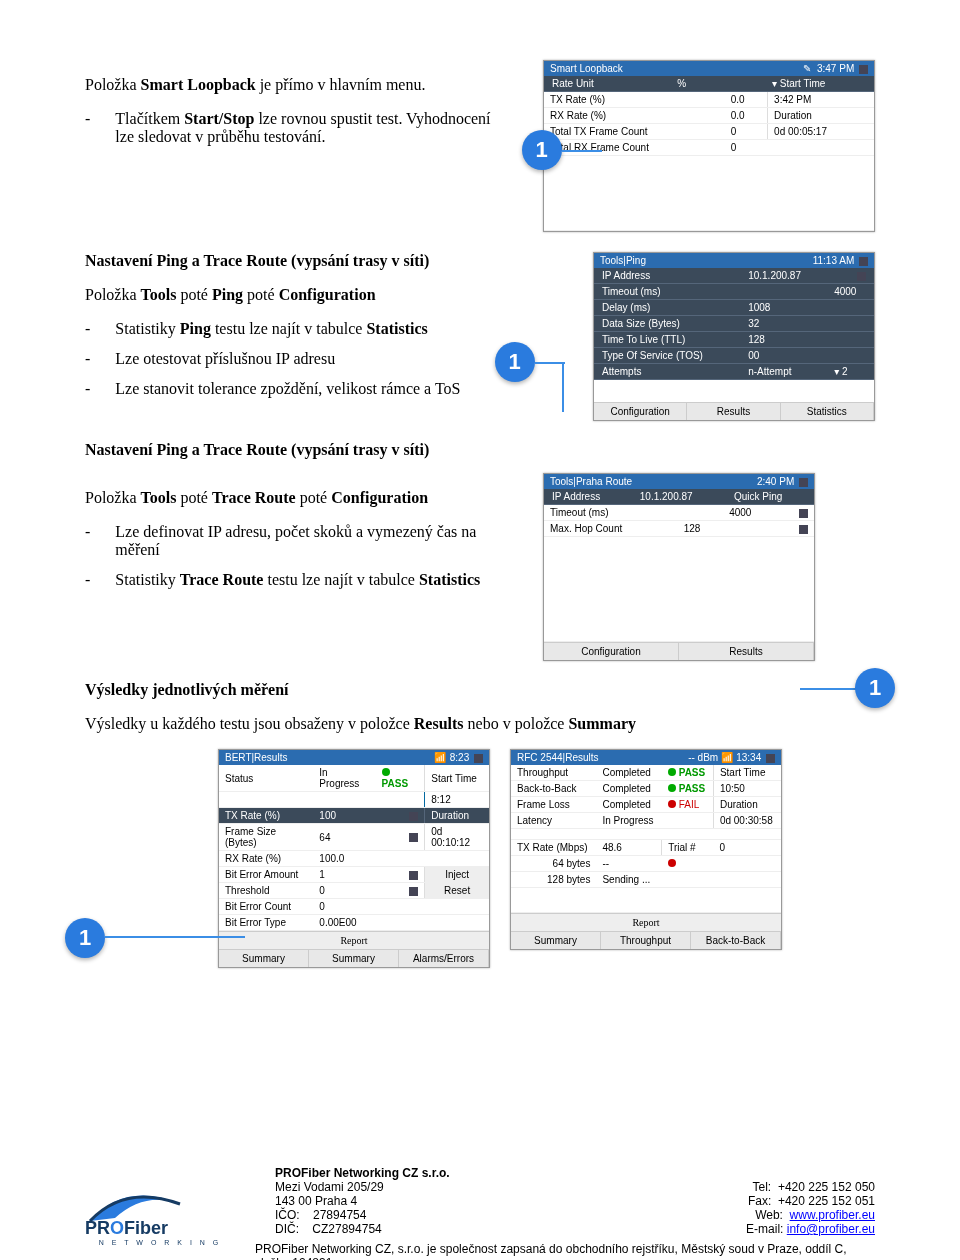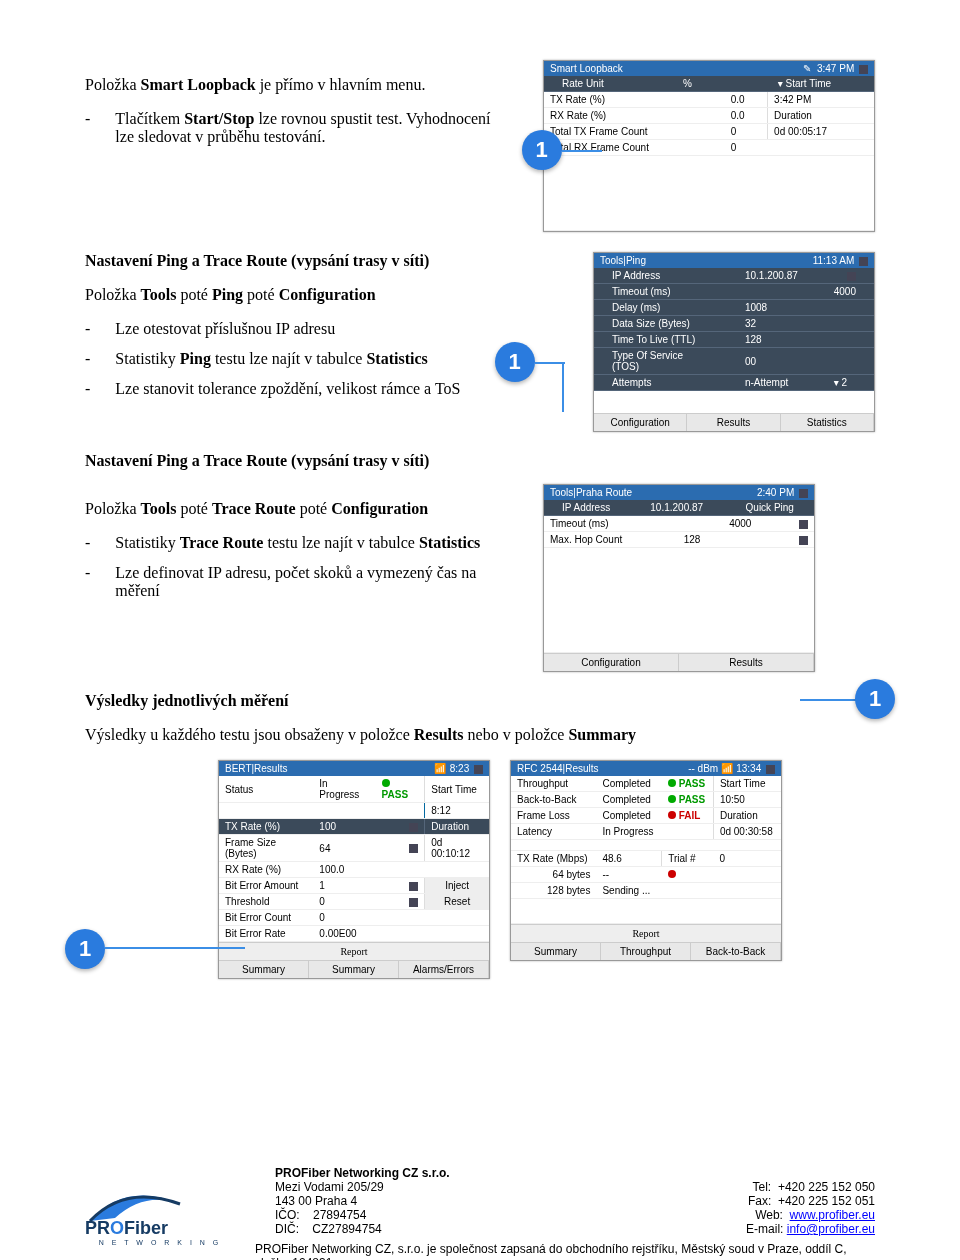--- a/index.html
+++ b/index.html
@@ -8,30 +8,30 @@
 .col2{display:flex;gap:20px;align-items:flex-start;margin-bottom:20px}
 .left{flex:0 0 55%}
 .right{flex:1;display:flex;justify-content:flex-end;align-items:flex-start;position:relative}
 ul.dash{list-style:none;padding:0;margin:8px 16px 0 0}
 ul.dash>li{display:flex;gap:25px;margin-bottom:12px}
 ul.dash>li::before{content:"-";flex:0 0 auto}
 ul.dash>li>span{flex:1}
 .scr{border:1px solid #999;box-shadow:0 0 2px rgba(0,0,0,0.3);font-family:Tahoma,Arial,sans-serif;font-size:10px;background:#fff}
 .scr-tit{background:#2b6cb0;color:#fff;padding:2px 6px;display:flex;justify-content:space-between;font-size:10px}
 .scr-dark{background:#3b4a5a;color:#fff}
-.scr-dark td,.scr-dark th{border-bottom:1px solid #55667a;padding:2px 18px}
+.scr-dark td,.scr-dark th{border-bottom:1px solid #55667a;padding:2px 8px}
 .scr-light td,.scr-light th{padding:2px 6px;border-bottom:1px solid #eee}
 table.g{border-collapse:collapse;width:100%}
 .badge{position:absolute;width:40px;height:40px;border-radius:50%;background:#2a7bde;color:#fff;font:bold 22px/40px Arial;text-align:center;box-shadow:0 2px 4px rgba(0,0,0,0.3)}
 .rel{position:relative}
 .btnrow{background:#e8e8e8;display:flex;border-top:1px solid #ccc}
 .btnrow>div{flex:1;text-align:center;padding:3px 0;border-right:1px solid #ccc;font-size:10px}
 .st-icon{display:inline-block;width:8px;height:8px;border-radius:50%;margin-right:3px}
 .st-pass{color:#090;font-weight:bold}
-.st-fail{color:#c00;font-weight:bold}
+.st-fail{color:#c00;font-weight:normal}
 .footer{position:absolute;bottom:10px;left:85px;right:85px;font-family:Arial,sans-serif;font-size:12px}
 .footer a{color:#00f;text-decoration:underline}
 .logo{width:150px;height:60px;position:relative}
 .logo svg{width:150px;height:60px}
 .footcols{display:flex;gap:40px;align-items:flex-end}
 .line-v{position:absolute;border-left:2px solid #3b8ee6}
 .line-h{position:absolute;border-bottom:2px solid #3b8ee6}
 .ico-sq{display:inline-block;width:9px;height:9px;background:#445;margin-left:2px;vertical-align:middle}
 .ico-pen{font-size:10px}
 </style>
@@ -96,24 +96,24 @@
     </div>
   </div>
 </div>
 
 <div class="col2">
   <div class="left">
     <h3>Nastavení Ping a Trace Route (vypsání trasy v síti)</h3>
     <p>Položka <b>Tools</b> poté <b>Ping</b> poté <b>Configuration</b></p>
     <ul class="dash">
       <li>
+            <span>Statistiky <b>Ping</b> testu lze najít v tabulce <b>Statistics</b></span>
+          </li>
+      <li>
             <span>Lze otestovat příslušnou IP adresu</span>
-          </li>
-      <li>
-            <span>Statistiky <b>Ping</b> testu lze najít v tabulce <b>Statistics</b></span>
           </li>
       <li>
             <span>Lze stanovit tolerance zpoždění, velikost rámce a ToS</span>
           </li>
     </ul>
   </div>
   <div class="right rel">
     <div class="badge" style="left:-45px;top:90px">1</div>
     <div class="line-h" style="left:-5px;top:110px;width:30px"></div>
     <div class="line-v" style="left:22px;top:110px;height:50px"></div>
@@ -170,39 +170,39 @@
     </div>
   </div>
 </div>
 
 <h3>Nastavení Ping a Trace Route (vypsání trasy v síti)</h3>
 <div class="col2">
   <div class="left">
     <p>Položka <b>Tools</b> poté <b>Trace Route</b> poté <b>Configuration</b></p>
     <ul class="dash">
       <li>
+            <span>Lze definovat IP adresu, počet skoků a vymezený čas na měření</span>
+          </li>
+      <li>
             <span>Statistiky <b>Trace Route</b> testu lze najít v tabulce <b>Statistics</b></span>
-          </li>
-      <li>
-            <span>Lze definovat IP adresu, počet skoků a vymezený čas na měření</span>
           </li>
     </ul>
   </div>
   <div class="right rel" style="overflow:visible">
     <div class="scr" style="width:270px;margin-right:60px">
       <div class="scr-tit">
             <span>Tools|Praha Route</span>
             <span><span>2:40 PM</span> <span class="ico-sq"></span></span>
           </div>
       <table class="g scr-dark">
         <tbody>
               <tr>
                 <td>IP Address</td>
                 <td>10.1.200.87</td>
-                <td style="text-align:center">Quick Ping</td>
+                <td style="text-align:left">Quick Ping</td>
               </tr>
       </tbody>
           </table>
       <table class="g scr-light">
         <tbody>
               <tr>
                 <td>Timeout (ms)</td>
                 <td></td>
                 <td>4000</td>
                 <td style="text-align:right"><span class="ico-sq"></span></td>
@@ -284,21 +284,21 @@
               <td style="text-align:right"><span class="ico-sq"></span></td>
               <td style="border-left:1px solid #ddd;background:#eee;text-align:center">Reset</td>
             </tr>
       <tr>
               <td>Bit Error Count</td>
               <td>0</td>
               <td></td>
               <td></td>
             </tr>
       <tr>
-              <td>Bit Error Rate</td>
+              <td>Bit Error Type</td>
               <td>0.00E00</td>
               <td></td>
               <td></td>
             </tr>
     </tbody>
         </table>
     <div style="background:#eee;text-align:center;padding:3px 0;border-top:1px solid #ccc;font-family:Tahoma;font-size:10px">Report</div>
     <div class="btnrow">
       <div>Summary</div>
       <div>Summary</div>

